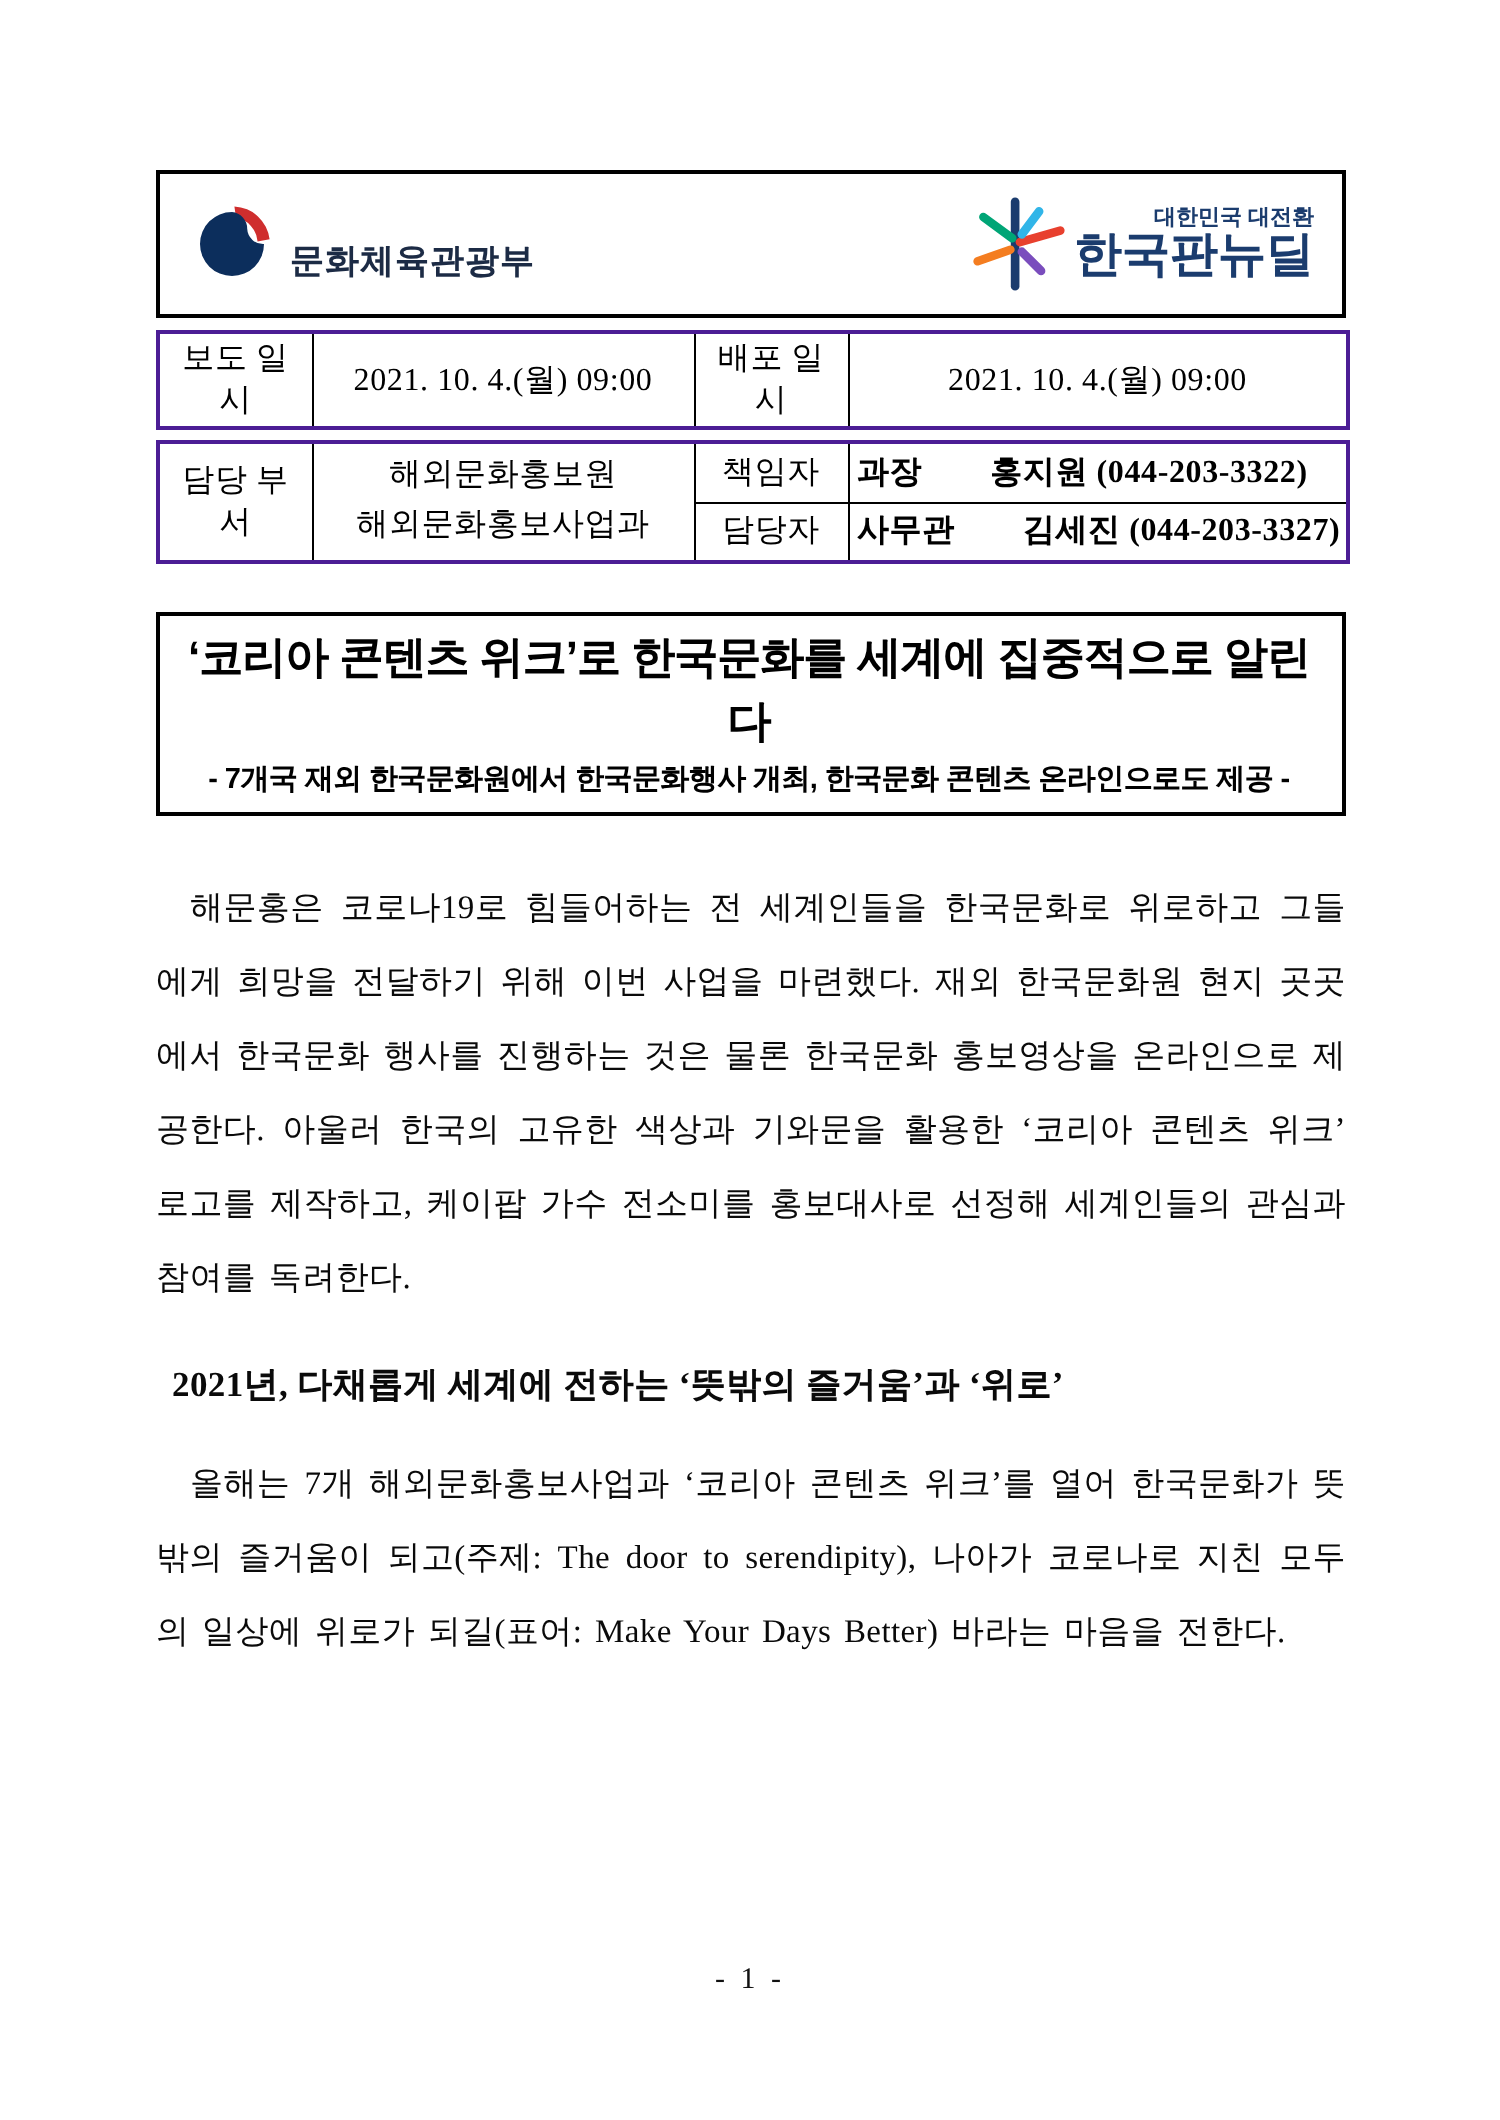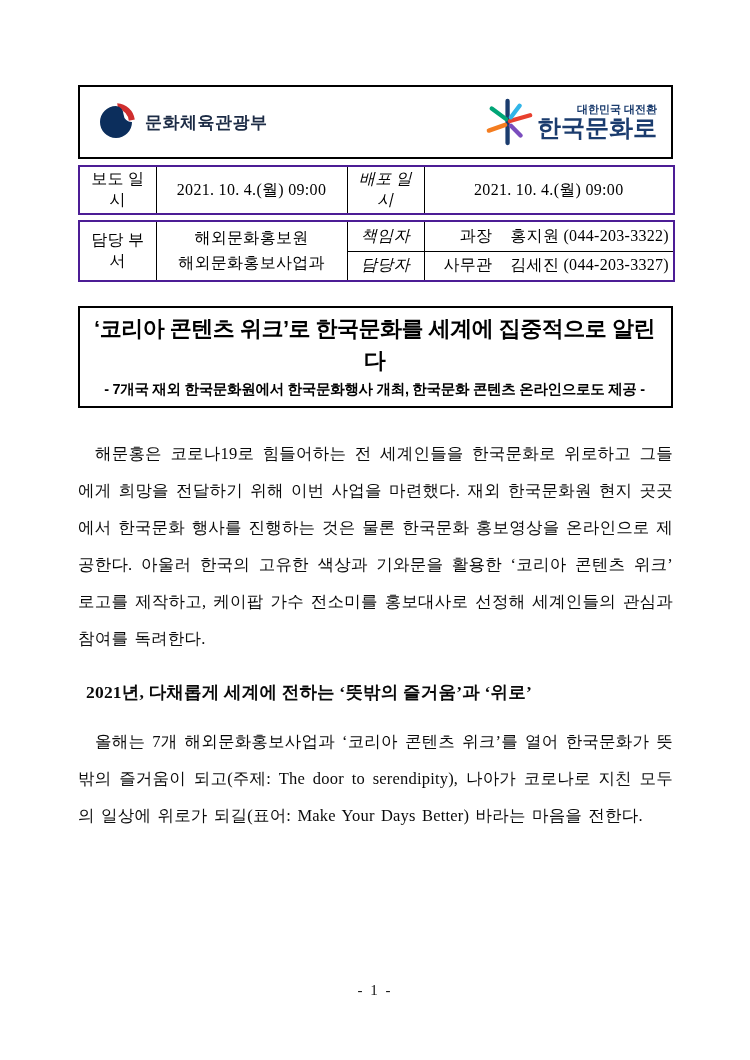--- a/index.html
+++ b/index.html
@@ -21,21 +21,21 @@
   
   .header-box {
     height:74px;
     border:2px solid #000;
     display:flex;
     align-items:center;
     justify-content:space-between;
     padding:0 14px 0 16px;
     background:#fff;
   }
-  .mcst-logo { display:flex; align-items:center; gap:9px; }
+  .mcst-logo { display:flex; align-items:flex-end; gap:9px; }
   .mcst-logo svg { display:block; }
   .ministry-name {
     font-family:"Liberation Sans","DejaVu Sans",sans-serif;
     font-size:17px; font-weight:600; color:#1c2b45; letter-spacing:0.5px;
     white-space:nowrap;
   }
   .doc-type {
     font-family:"Liberation Sans","DejaVu Sans",sans-serif;
     font-size:37px; font-weight:800; color:#2a2a2a;
     letter-spacing:0.55em; text-indent:0.28em;
@@ -62,25 +62,25 @@
     padding:2px 4px;
     letter-spacing:0.3px;
   }
   table.info { border:2px solid #4c1d95; }
   .tbl-row1 { margin-top:6px; }
   .tbl-row1 td { height:31px; }
   .tbl-row2 { margin-top:5px; }
   .tbl-row2 td { height:30px; }
   td.c1 { width:77px; }
   td.c2 { width:191px; }
-  td.c3 { width:77px;font-style:italic; }
+  td.c3 { width:77px; }
   td.c4 { width:250px; }
   .dept-cell { line-height:1.55; }
   .contact-cell { padding:0 6px; }
-  .contact-inner { display:flex; align-items:center; justify-content:flex-end; gap:18px; white-space:nowrap; }
+  .contact-inner { display:flex; align-items:center; justify-content:flex-start; gap:34px; white-space:nowrap;font-weight:bold; }
 
   
   .title-box {
     margin-top:24px;
     border:2.5px solid #000;
     padding:5px 6px 7px 4px;
     text-align:center;
     font-family:"Liberation Sans","DejaVu Sans",sans-serif;
   }
   .headline {
@@ -148,21 +148,21 @@
               <line x1="52" y1="48" x2="94" y2="36" stroke="#e8402e"></line>
               <line x1="44" y1="44" x2="14" y2="22" stroke="#00a576"></line>
               <line x1="42" y1="56" x2="8" y2="68" stroke="#f47d20"></line>
               <line x1="54" y1="58" x2="74" y2="78" stroke="#7a4dbd"></line>
               <line x1="54" y1="40" x2="72" y2="16" stroke="#31b5e8"></line>
             </g>
           </svg>
         </span>
         <span class="newdeal-text">
           <span class="newdeal-tagline">대한민국 대전환</span>
-          <span class="newdeal-brand">한국문화로</span>
+          <span class="newdeal-brand">한국판뉴딜</span>
         </span>
       </div>
     </div>
 
     <table class="info tbl-row1">
       <tbody>
           <tr>
         <td class="c1">보도 일시</td>
         <td class="c2">2021. 10. 4.(월) 09:00</td>
         <td class="c3">배포 일시</td>

